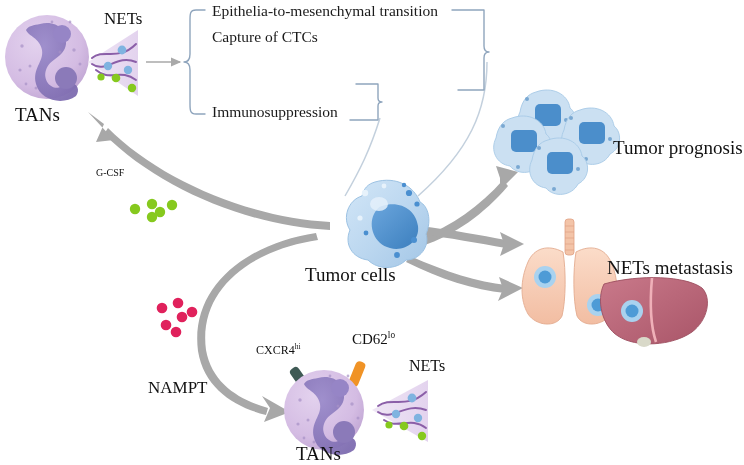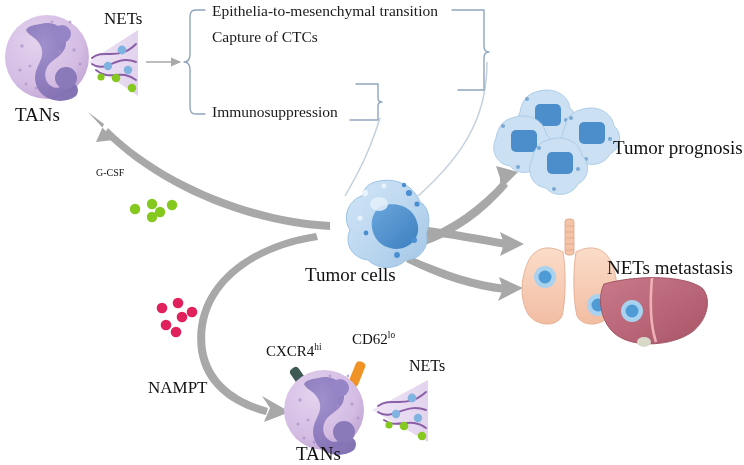--- a/index.html
+++ b/index.html
@@ -332,21 +332,21 @@
   <div class="lbl" style="left:104px;top:10px;font-size:17px;">NETs</div>
 
   <div class="lbl" style="left:305px;top:265px;font-size:19px;">Tumor cells</div>
 
   <div class="lbl" style="left:613px;top:138px;font-size:19px;">Tumor prognosis</div>
   <div class="lbl" style="left:607px;top:258px;font-size:19px;">NETs metastasis</div>
 
   <div class="lbl" style="left:96px;top:168px;font-size:10px;">G-CSF</div>
   <div class="lbl" style="left:148px;top:345px;font-size:17px;margin-top:34px;">NAMPT</div>
 
-  <div class="lbl" style="left:266px;top:344px;font-size:15px;">
+  <div class="lbl" style="left:256px;top:344px;font-size:12px;">
     <span>CXCR4</span><sup>hi</sup>
   </div>
   <div class="lbl" style="left:352px;top:332px;font-size:15px;text-align:center;">
     <span>CD62</span><sup>lo</sup>
   </div>
 
   <div class="lbl" style="left:409px;top:358px;font-size:16px;">NETs</div>
   <div class="lbl" style="left:296px;top:444px;font-size:19px;">TANs</div>
 
 </div>

